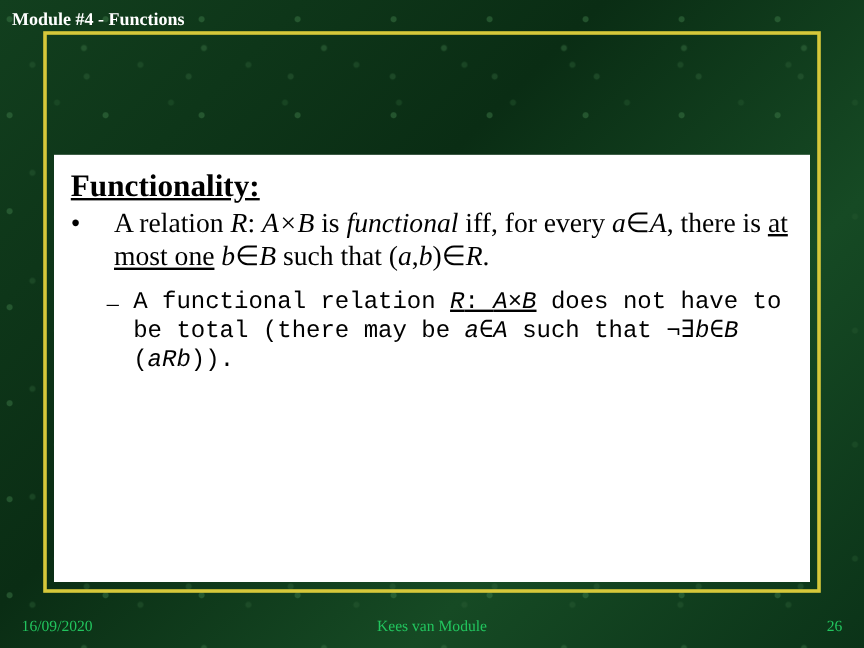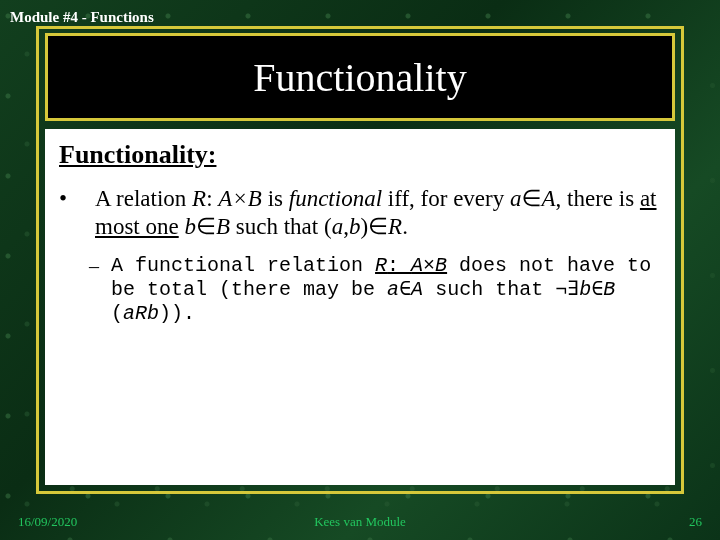--- a/index.html
+++ b/index.html
@@ -64,21 +64,21 @@
     padding: 10px 14px 10px 14px;
     color: #000;
     font-size: 23px;
     line-height: 1.2;
   }
 
   .heading {
     font-weight: bold;
     text-decoration: underline;
     font-size: 26px;
-    margin-bottom: 15px;
+    margin-bottom: 2px;
   }
 
   .bullet1 {
     display: flex;
     margin-bottom: 14px;
   }
   .bullet1 .dot {
     width: 24px;
     flex: 0 0 24px;
   }
@@ -111,23 +111,20 @@
   .footer .center { position: absolute; left: 0; right: 0; text-align: center; }
   .footer .left, .footer .right { position: relative; z-index: 1; }
 </style>
 </head>
 <body>
 
 <div class="module-label">Module #4 - Functions</div>
 
 <div class="slide-frame">
 
-  <div class="title-box">
-    <div class="title-text">Functionality</div>
-  </div>
 
   <div class="body-box">
 
     <div class="heading">Functionality:</div>
 
     <div class="bullet1">
       <div class="dot">•</div>
       <div class="content">
         <span>A relation </span><span class="ital">R</span><span>: </span><span class="ital">A×B</span><span> is </span><span class="ital">functional</span><span> iff, for every </span><span class="ital">a</span><span>∈</span><span class="ital">A</span><span>, there is </span><span class="under">at most one</span><span>  </span><span class="ital">b</span><span>∈</span><span class="ital">B</span><span> such that (</span><span class="ital">a</span><span>,</span><span class="ital">b</span><span>)∈</span><span class="ital">R</span><span>.</span>
       </div>

